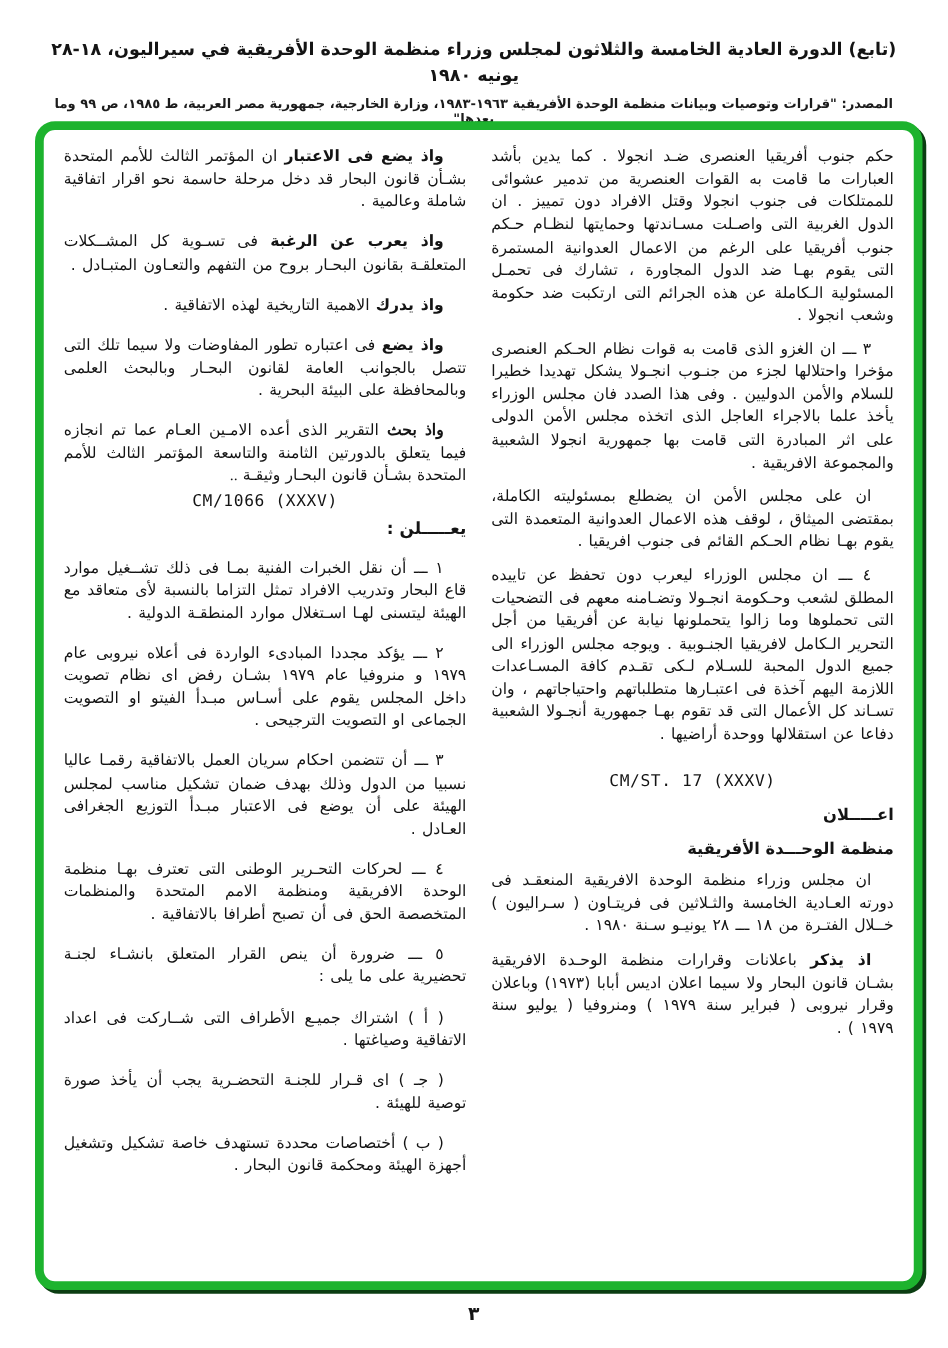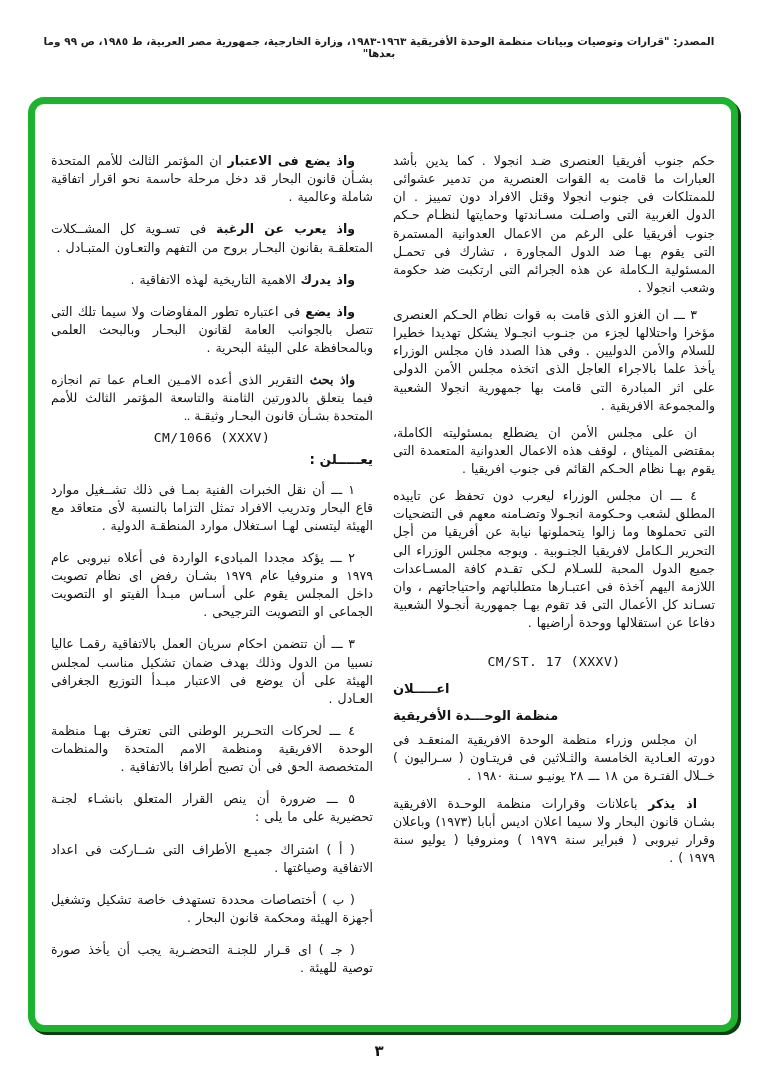--- a/index.html
+++ b/index.html
@@ -21,55 +21,56 @@
     position:absolute;left:28px;top:97px;width:696px;height:921px;
     border:7px solid #1db32e;border-radius:16px;background:#fff;
     box-shadow:3px 3px 0 #0b3d12;
     box-sizing:content-box;
   }
   .columns{
     position:absolute;top:0;left:0;right:0;bottom:0;
     display:flex;direction:rtl;gap:20px;
     padding:12px 16px 10px 16px;overflow:hidden;
   }
-  .col{width:330px;direction:rtl;margin-top:36px;}
+  .col{width:330px;direction:rtl;}
   .para{
     direction:rtl;text-align:justify;
     font-size:12.5px;line-height:1.45;margin:0 0 9px 0;
     text-indent:18px;word-spacing:1px;
   }
   .no-indent{text-indent:0;}
   .col-left .para{margin-bottom:14px;}
   .lead{font-weight:bold;}
   .doc-ref{
     direction:ltr;text-align:center;
     font-family:"DejaVu Sans Mono",monospace;
     font-size:13px;letter-spacing:0.5px;
     margin:4px 0 6px 0;
   }
   .doc-ref.standalone{margin:22px 0 10px 0;}
   .center-head{
-    text-align:left;font-weight:bold;font-size:13px;
+    text-align:right;font-weight:bold;font-size:13px;
     margin:12px 0 8px 0;direction:rtl;
   }
   .declare-head{
     direction:rtl;text-align:right;font-weight:bold;font-size:13.5px;
     margin:6px 0 14px 0;
   }
   .page-num{
     position:absolute;left:0;right:0;top:1042px;
     text-align:center;font-size:15px;font-weight:bold;
   }
 </style>
 </head>
 <body>
 
 <div>
 
   <header class="hdr">
+    <div class="hdr-title">(تابع) الدورة العادية الخامسة والثلاثون لمجلس وزراء منظمة الوحدة الأفريقية في سيراليون، ١٨-٢٨ يونيه ١٩٨٠</div>
     <div class="hdr-src">المصدر: "قرارات وتوصيات وبيانات منظمة الوحدة الأفريقية ١٩٦٣-١٩٨٣، وزارة الخارجية، جمهورية مصر العربية، ط ١٩٨٥، ص ٩٩ وما بعدها"</div>
   </header>
 
   <div class="frame">
     <div class="columns">
 
       <div class="col col-right">
         <p class="para no-indent"><span>حكم جنوب أفريقيا العنصرى ضـد انجولا . كما يدين بأشد العبارات ما قامت به القوات العنصرية من تدمير عشوائى للممتلكات فى جنوب انجولا وقتل الافراد دون تمييز . ان الدول الغربية التى واصـلت مسـاندتها وحمايتها لنظـام حـكم جنوب أفريقيا على الرغم من الاعمال العدوانية المستمرة التى يقوم بهـا ضد الدول المجاورة ، تشارك فى تحمـل المسئولية الـكاملة عن هذه الجرائم التى ارتكبت ضد حكومة وشعب انجولا .</span></p>
         <p class="para"><span>٣ ـــ ان الغزو الذى قامت به قوات نظام الحـكم العنصرى مؤخرا واحتلالها لجزء من جنـوب انجـولا يشكل تهديدا خطيرا للسلام والأمن الدوليين . وفى هذا الصدد فان مجلس الوزراء يأخذ علما بالاجراء العاجل الذى اتخذه مجلس الأمن الدولى على اثر المبادرة التى قامت بها جمهورية انجولا الشعبية والمجموعة الافريقية .</span></p>
         <p class="para"><span>ان على مجلس الأمن ان يضطلع بمسئوليته الكاملة، بمقتضى الميثاق ، لوقف هذه الاعمال العدوانية المتعمدة التى يقوم بهـا نظام الحـكم القائم فى جنوب افريقيا .</span></p>
@@ -93,22 +94,22 @@
         <div class="doc-ref">CM/1066 (XXXV)</div>
 
         <div class="declare-head">يعـــــلن :</div>
 
         <p class="para"><span>١ ـــ أن نقل الخبرات الفنية بمـا فى ذلك تشــغيل موارد قاع البحار وتدريب الافراد تمثل التزاما بالنسبة لأى متعاقد مع الهيئة ليتسنى لهـا اسـتغلال موارد المنطقـة الدولية .</span></p>
         <p class="para"><span>٢ ـــ يؤكد مجددا المبادىء الواردة فى أعلاه نيروبى عام ١٩٧٩ و منروفيا عام ١٩٧٩ بشـان رفض اى نظام تصويت داخل المجلس يقوم على أسـاس مبـدأ الفيتو او التصويت الجماعى او التصويت الترجيحى .</span></p>
         <p class="para"><span>٣ ـــ أن تتضمن احكام سريان العمل بالاتفاقية رقمـا عاليا نسبيا من الدول وذلك بهدف ضمان تشكيل مناسب لمجلس الهيئة على أن يوضع فى الاعتبار مبـدأ التوزيع الجغرافى العـادل .</span></p>
         <p class="para"><span>٤ ـــ لحركات التحـرير الوطنى التى تعترف بهـا منظمة الوحدة الافريقية ومنظمة الامم المتحدة والمنظمات المتخصصة الحق فى أن تصبح أطرافا بالاتفاقية .</span></p>
         <p class="para"><span>٥ ـــ ضرورة أن ينص القرار المتعلق بانشـاء لجنـة تحضيرية على ما يلى :</span></p>
         <p class="para"><span>( أ ) اشتراك جميـع الأطراف التى شــاركت فى اعداد الاتفاقية وصياغتها .</span></p>
+        <p class="para"><span>( جـ ) اى قـرار للجنـة التحضـرية يجب أن يأخذ صورة توصية للهيئة .</span></p>
         <p class="para"><span>( ب ) أختصاصات محددة تستهدف خاصة تشكيل وتشغيل أجهزة الهيئة ومحكمة قانون البحار .</span></p>
-        <p class="para"><span>( جـ ) اى قـرار للجنـة التحضـرية يجب أن يأخذ صورة توصية للهيئة .</span></p>
       </div>
 
     </div>
   </div>
 
   <div class="page-num">٣</div>
 
 </div>
 
 </body></html>

